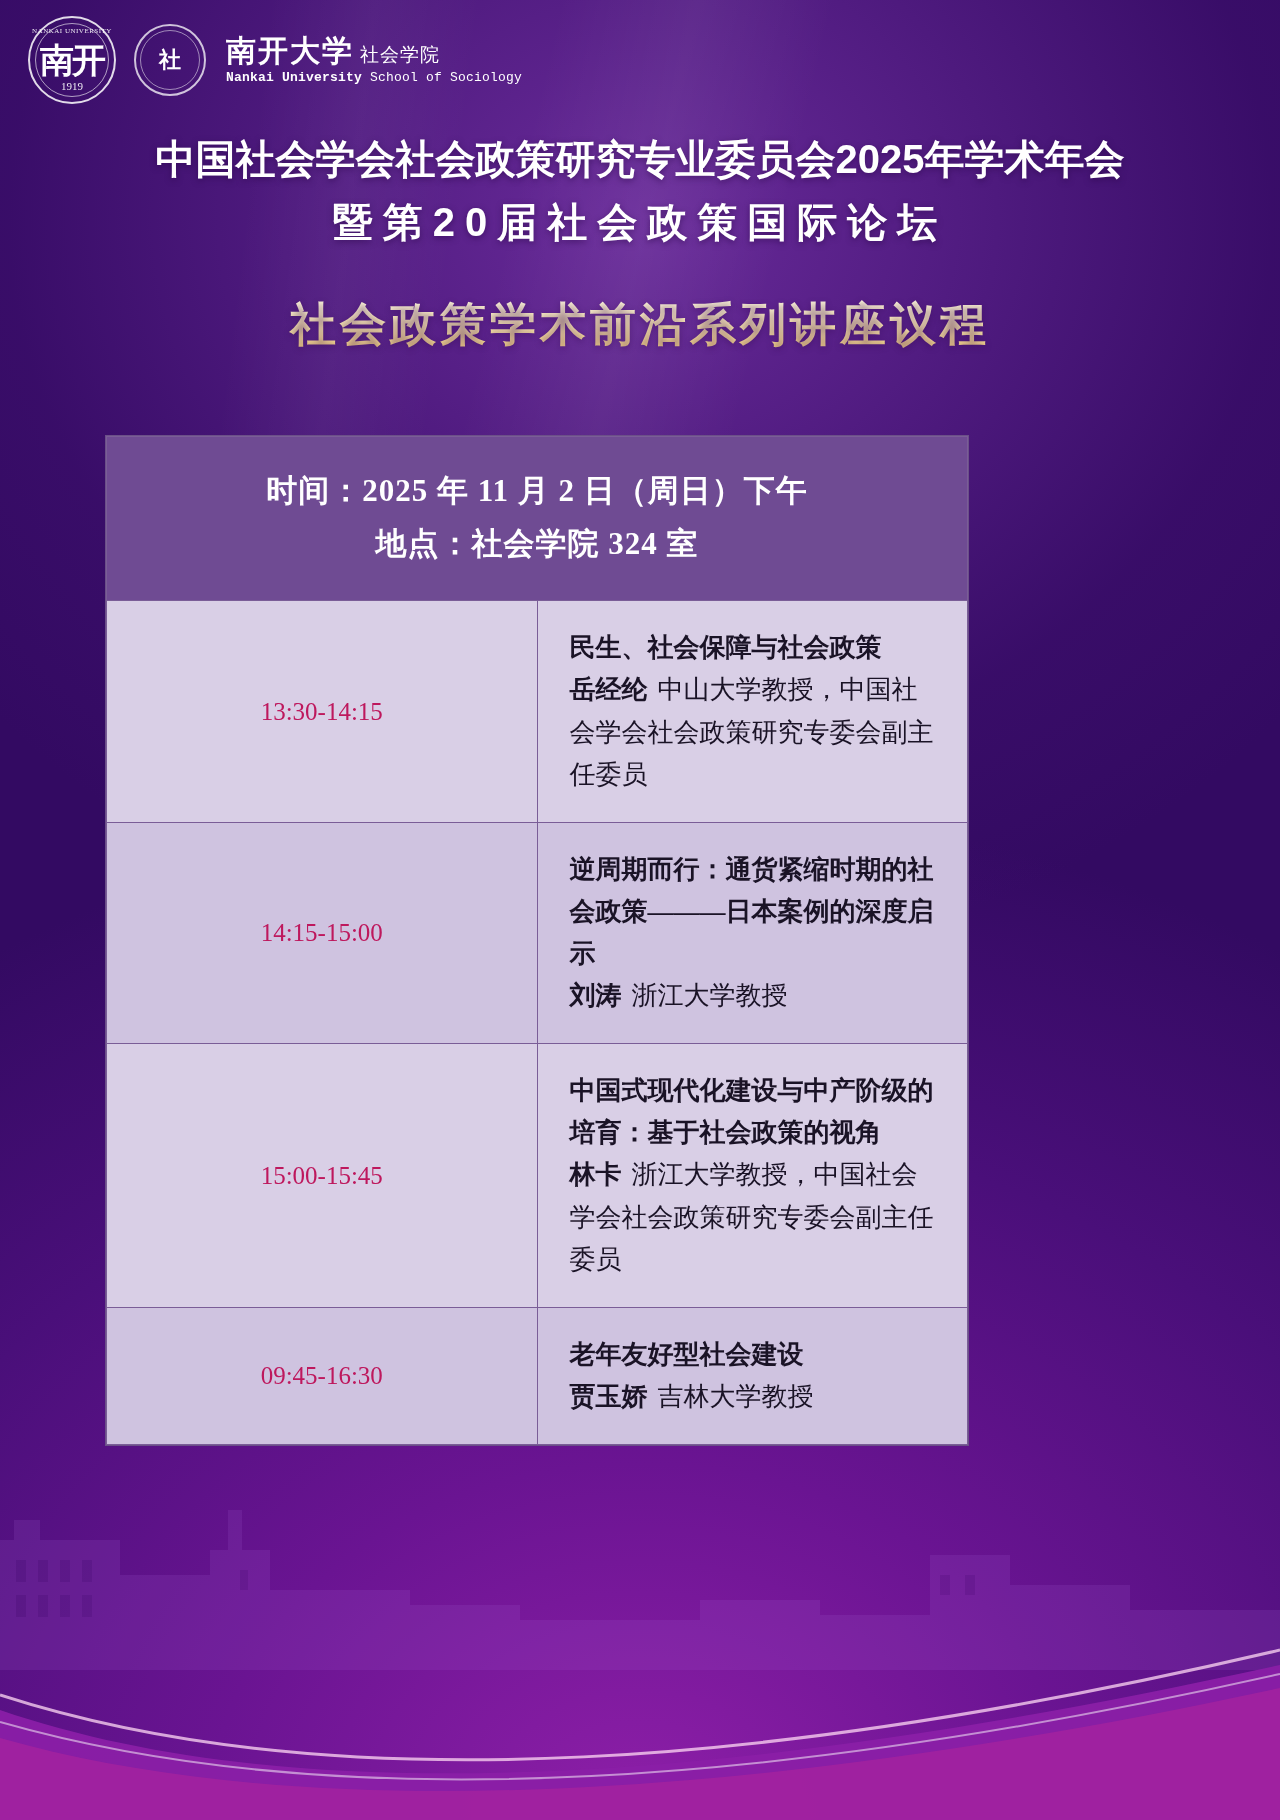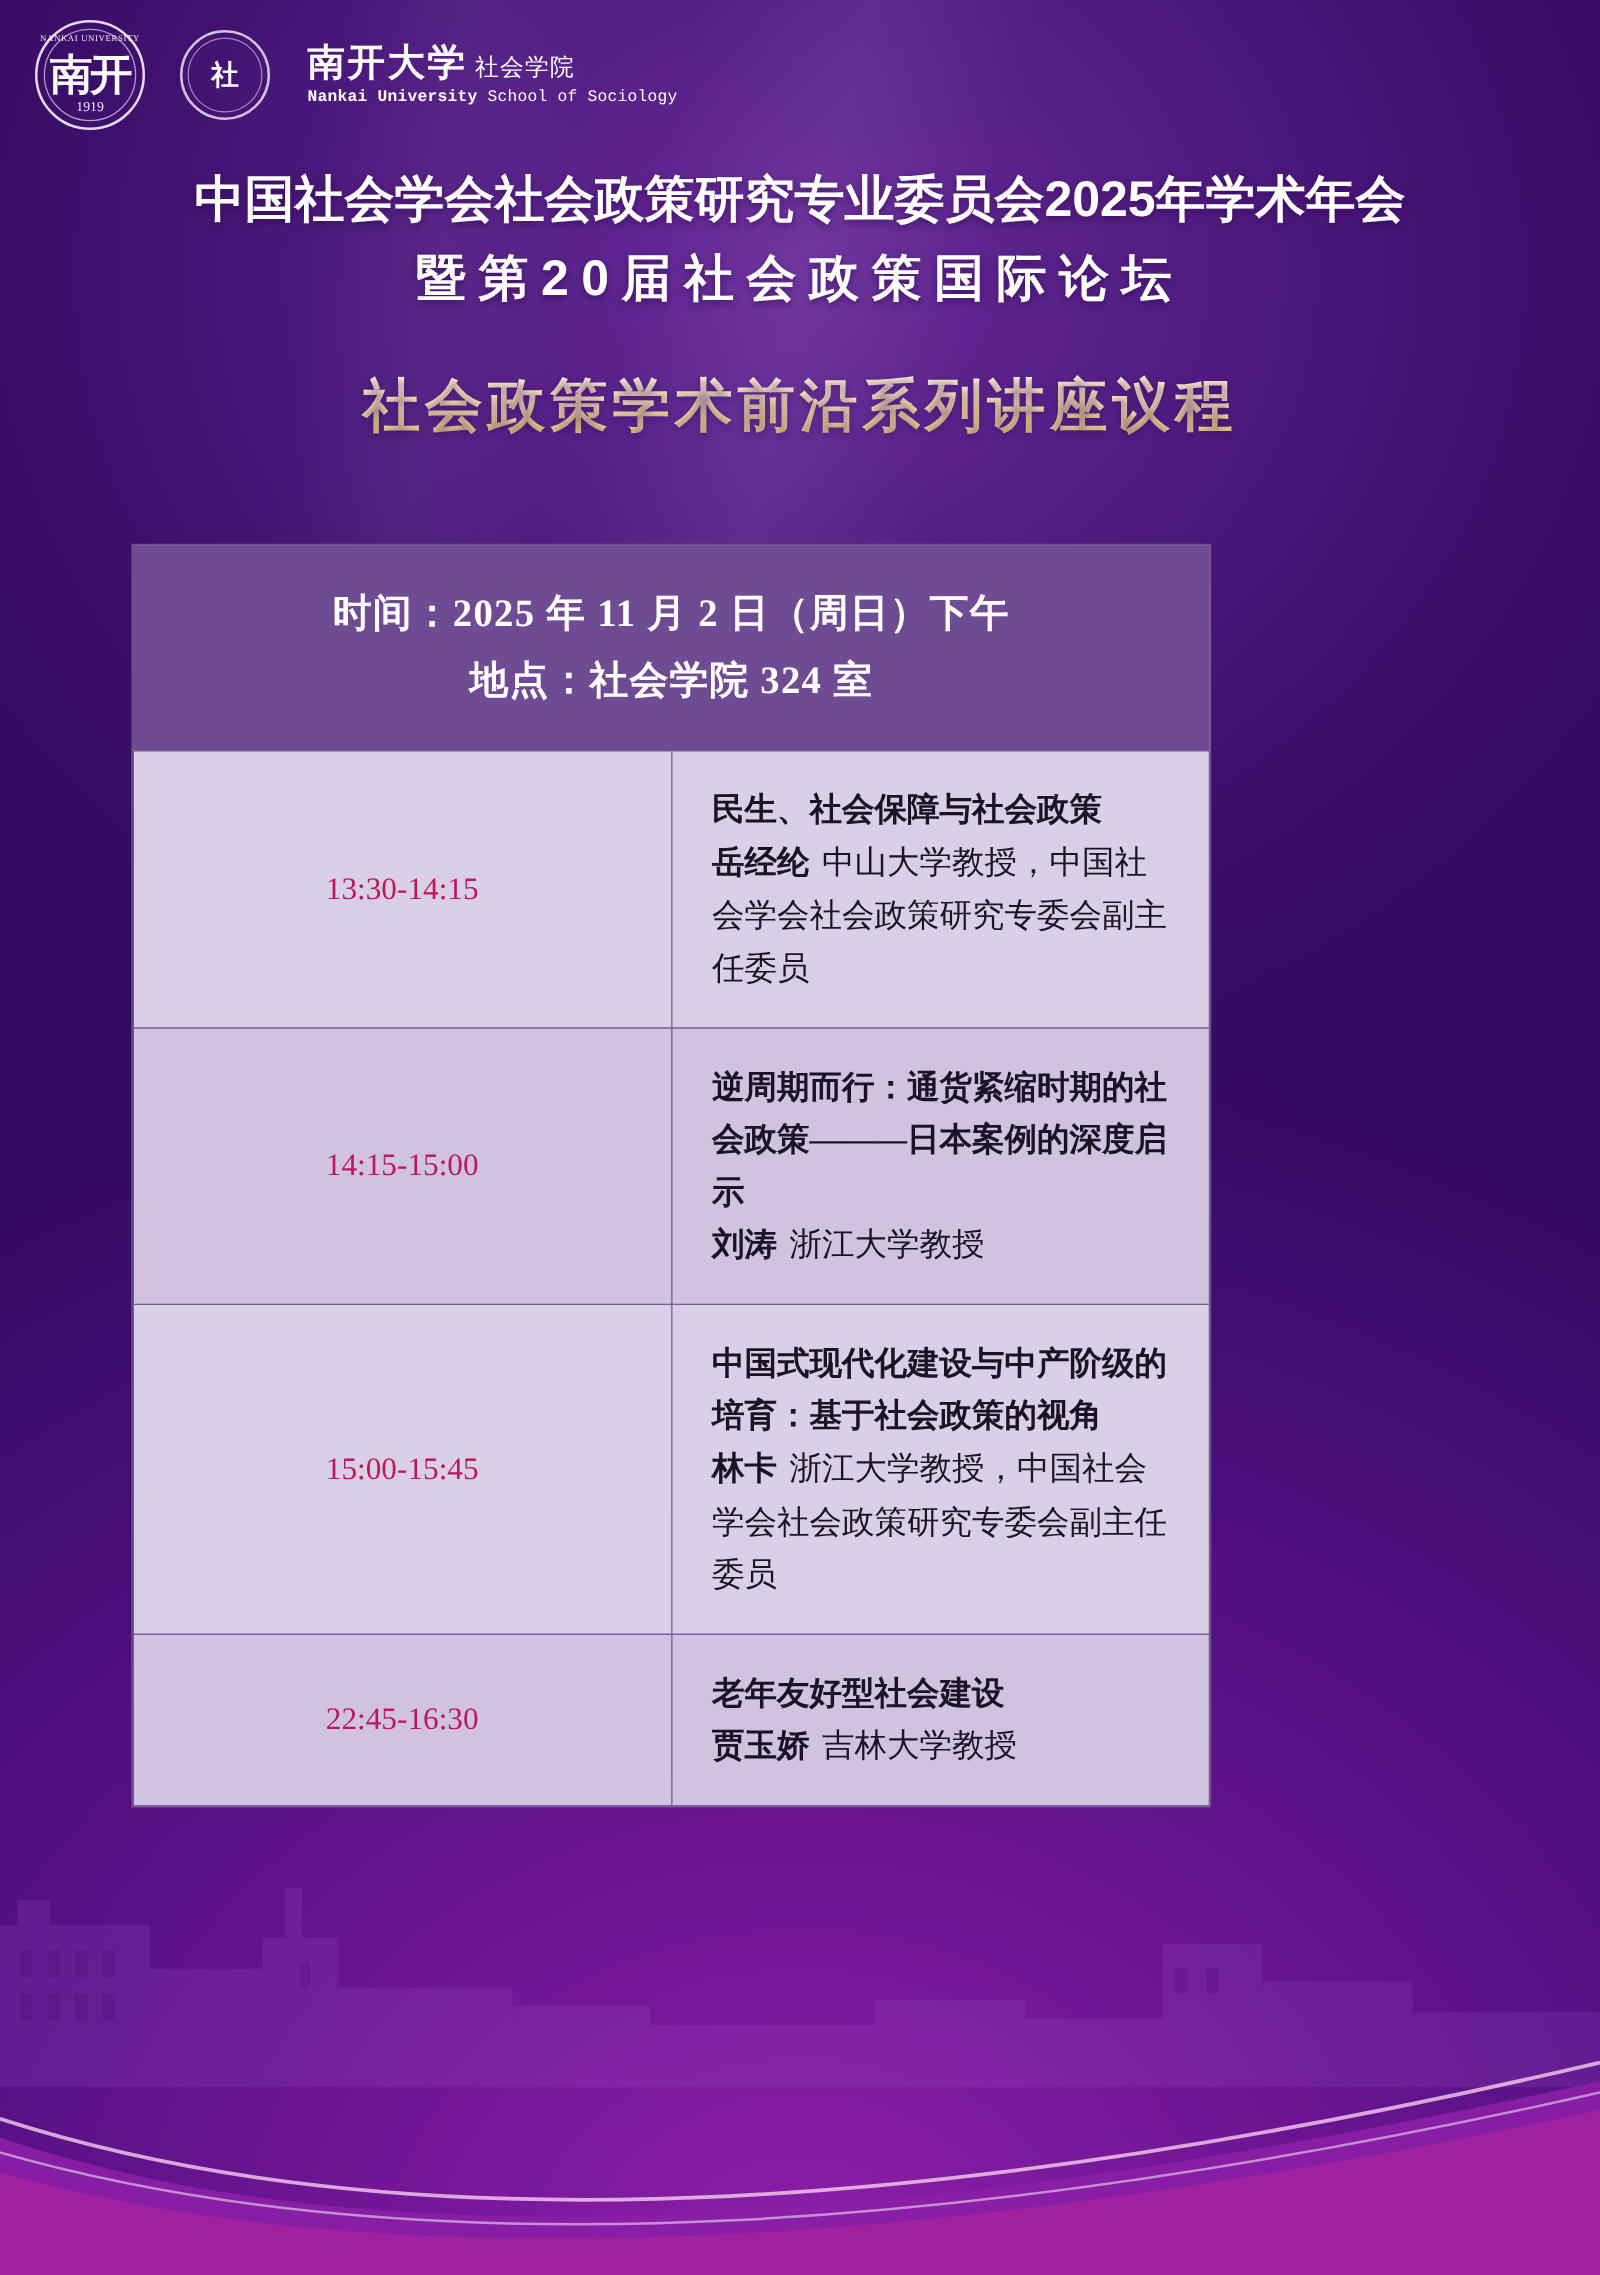--- a/index.html
+++ b/index.html
@@ -57,21 +57,21 @@
   }
 
   
   .logo-bar {
     position: absolute;
     left: 28px;
     top: 14px;
     height: 92px;
     display: flex;
     align-items: center;
-    gap: 28px;
+    gap: 18px;
   }
   .seal {
     width: 88px;
     height: 88px;
     border-radius: 50%;
     border: 2px solid rgba(255,255,255,0.85);
     box-sizing: border-box;
     position: relative;
     display: flex;
     align-items: center;
@@ -375,21 +375,21 @@
           <td class="time-cell">15:00-15:45</td>
           <td class="detail-cell">
             <span class="topic">中国式现代化建设与中产阶级的培育：基于社会政策的视角</span>
             <span class="speaker-line">
               <span class="speaker">林卡</span><span>浙江大学教授，中国社会学会社会政策研究专委会副主任委员</span>
             </span>
           </td>
         </tr>
 
         <tr class="row-alt">
-          <td class="time-cell">22:45-16:30</td>
+          <td class="time-cell">09:45-16:30</td>
           <td class="detail-cell">
             <span class="topic">老年友好型社会建设</span>
             <span class="speaker-line">
               <span class="speaker">贾玉娇</span><span>吉林大学教授</span>
             </span>
           </td>
         </tr>
       </tbody>
     </table>
   </div>

